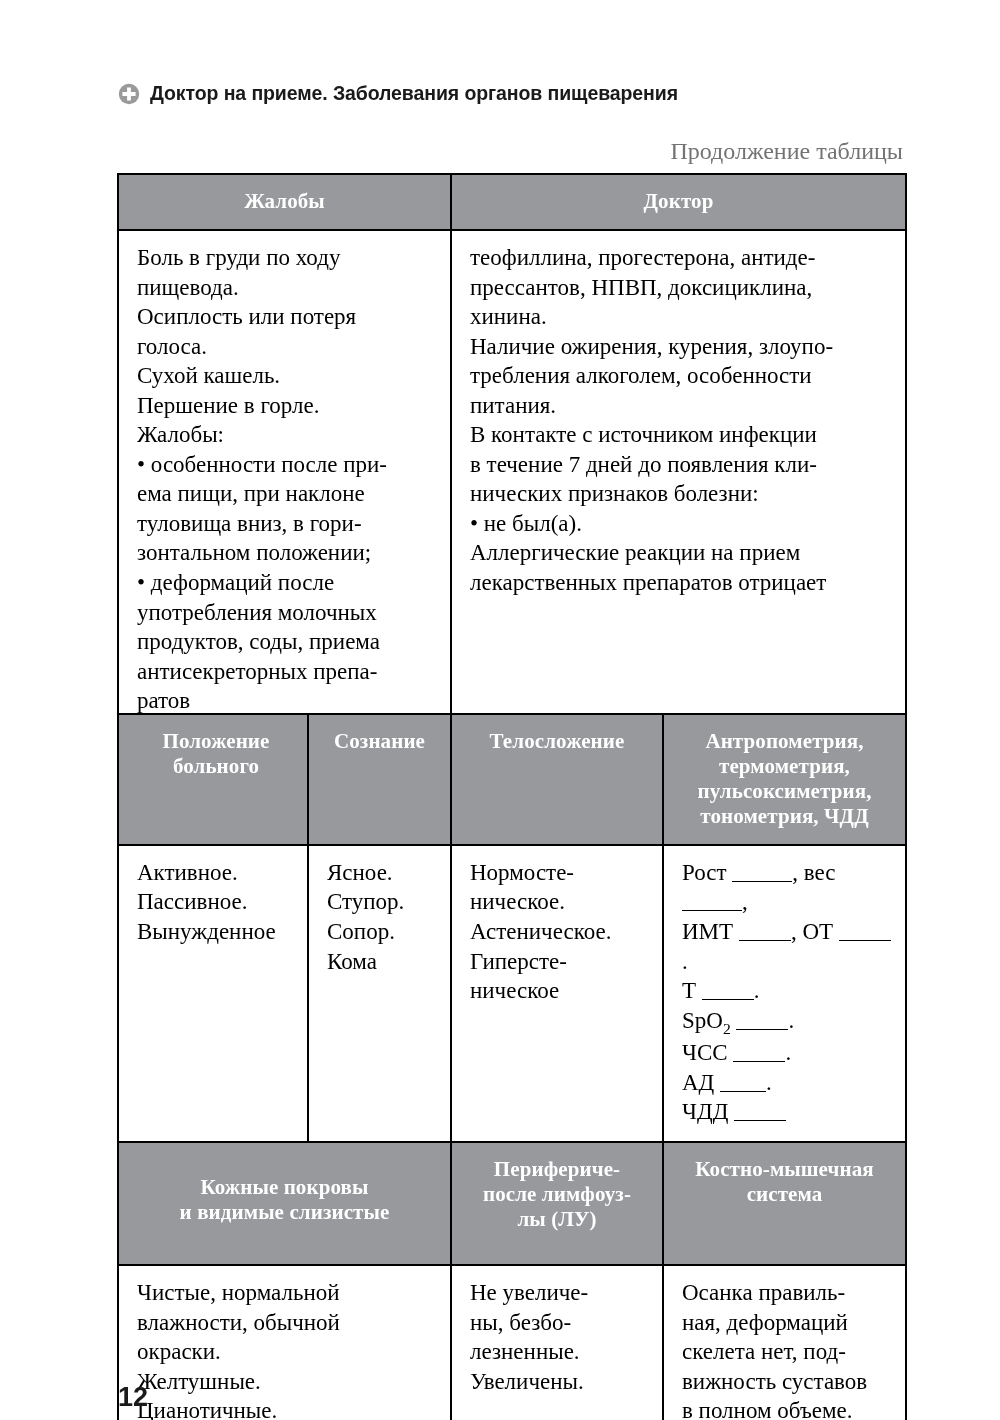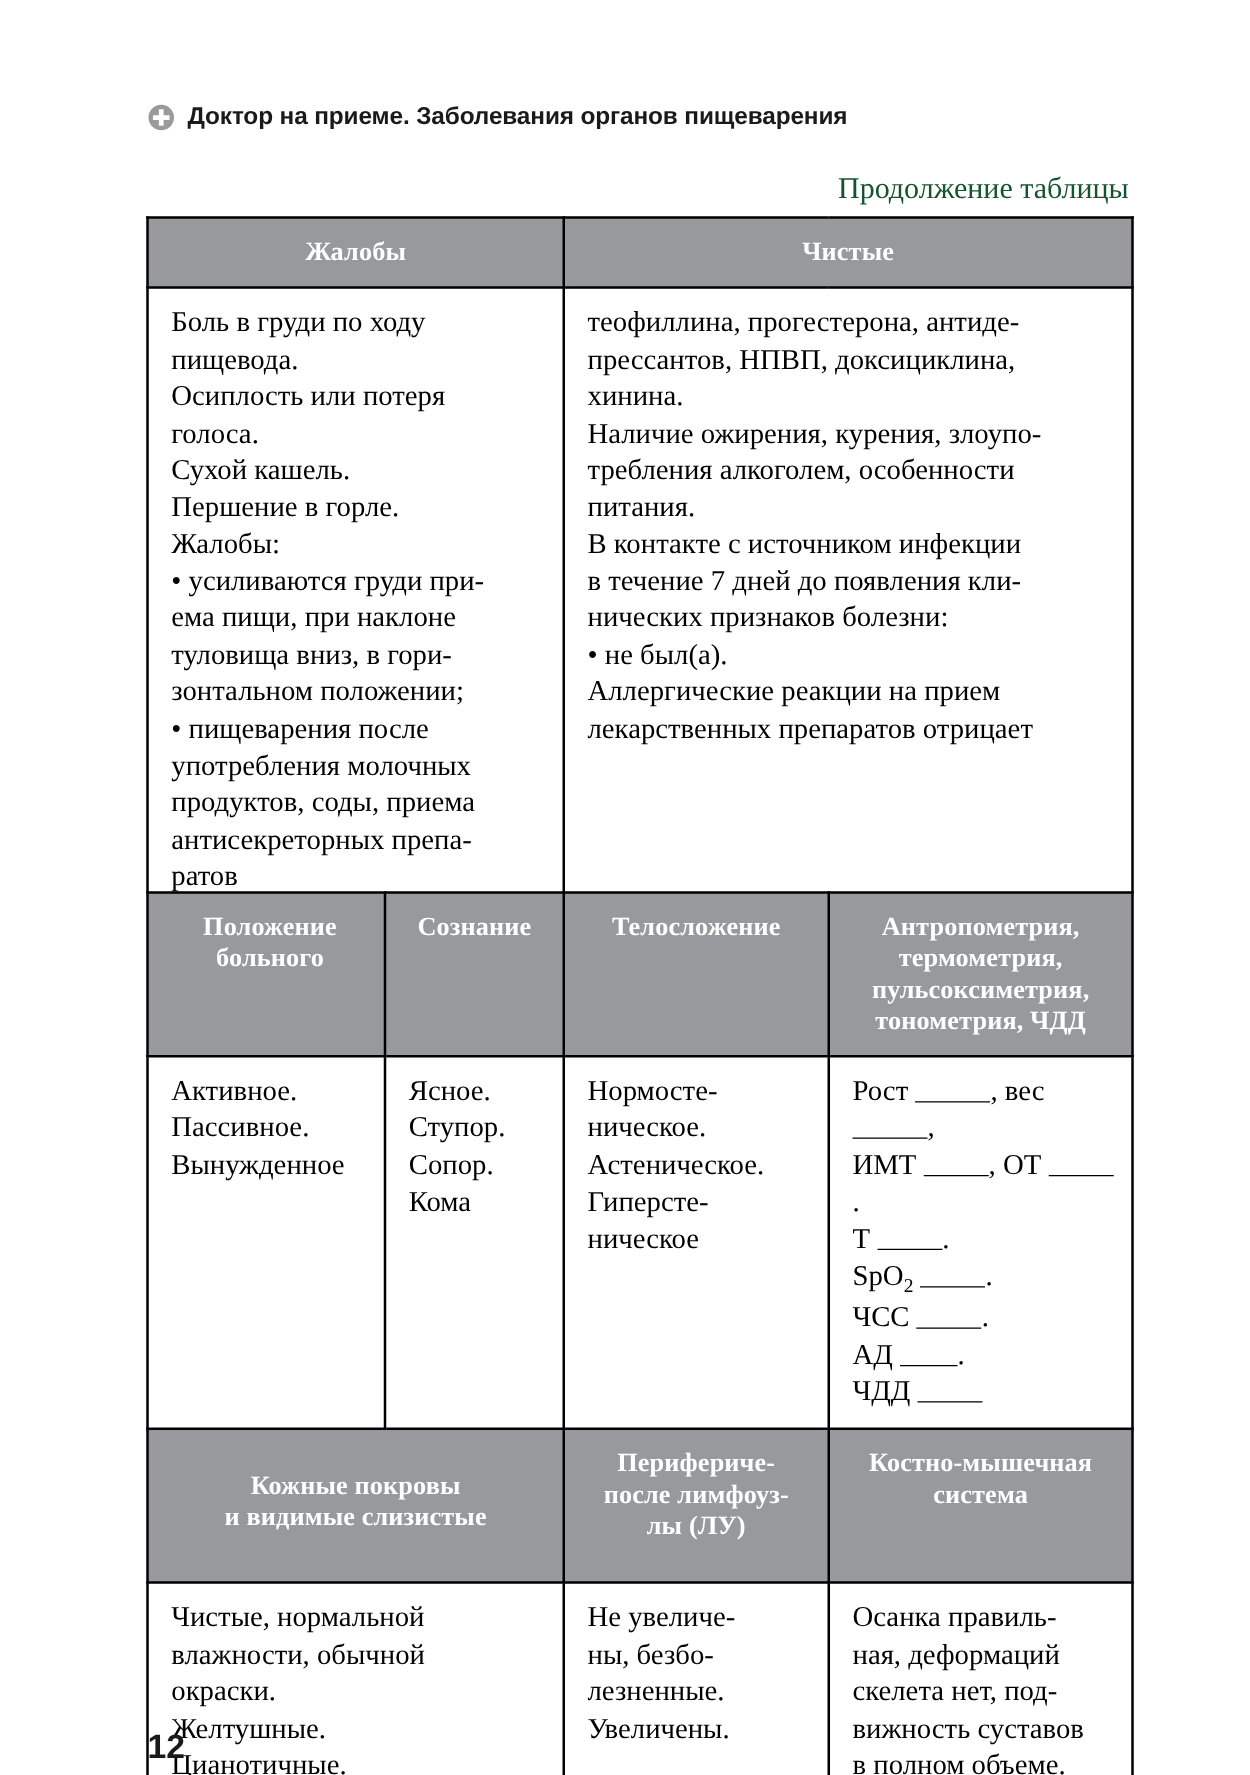--- a/index.html
+++ b/index.html
@@ -40,21 +40,21 @@
     color: #1a1a1a;
     white-space: nowrap;
   }
 
   
   .table-caption {
     position: absolute;
     right: 97px;
     top: 138px;
     font-size: 24px;
-    color: #14532d;
+    color: #737373;
     white-space: nowrap;
   }
 
   
   .doc-table {
     position: absolute;
     left: 117px;
     top: 173px;
     width: 788px;
     border-collapse: collapse;
@@ -133,40 +133,40 @@
 
   <tbody>
       <tr>
     <td class="hd" colspan="2">
       <div class="cell-body">
             <p>Жалобы</p>
           </div>
     </td>
     <td class="hd" colspan="2">
       <div class="cell-body">
-            <p>Чистые</p>
+            <p>Доктор</p>
           </div>
     </td>
   </tr>
 
   <tr>
     <td colspan="2">
       <div class="cell-body" style="height:456px;">
         <p>Боль в груди по ходу</p>
         <p>пищевода.</p>
         <p>Осиплость или потеря</p>
         <p>голоса.</p>
         <p>Сухой кашель.</p>
         <p>Першение в горле.</p>
         <p>Жалобы:</p>
-        <p>• усиливаются груди при-</p>
+        <p>• особенности после при-</p>
         <p>ема пищи, при наклоне</p>
         <p>туловища вниз, в гори-</p>
         <p>зонтальном положении;</p>
-        <p>• пищеварения после</p>
+        <p>• деформаций после</p>
         <p>употребления молочных</p>
         <p>продуктов, соды, приема</p>
         <p>антисекреторных препа-</p>
         <p>ратов</p>
       </div>
     </td>
     <td colspan="2">
       <div class="cell-body">
         <p>теофиллина, прогестерона, антиде-</p>
         <p>прессантов, НПВП, доксициклина,</p>

